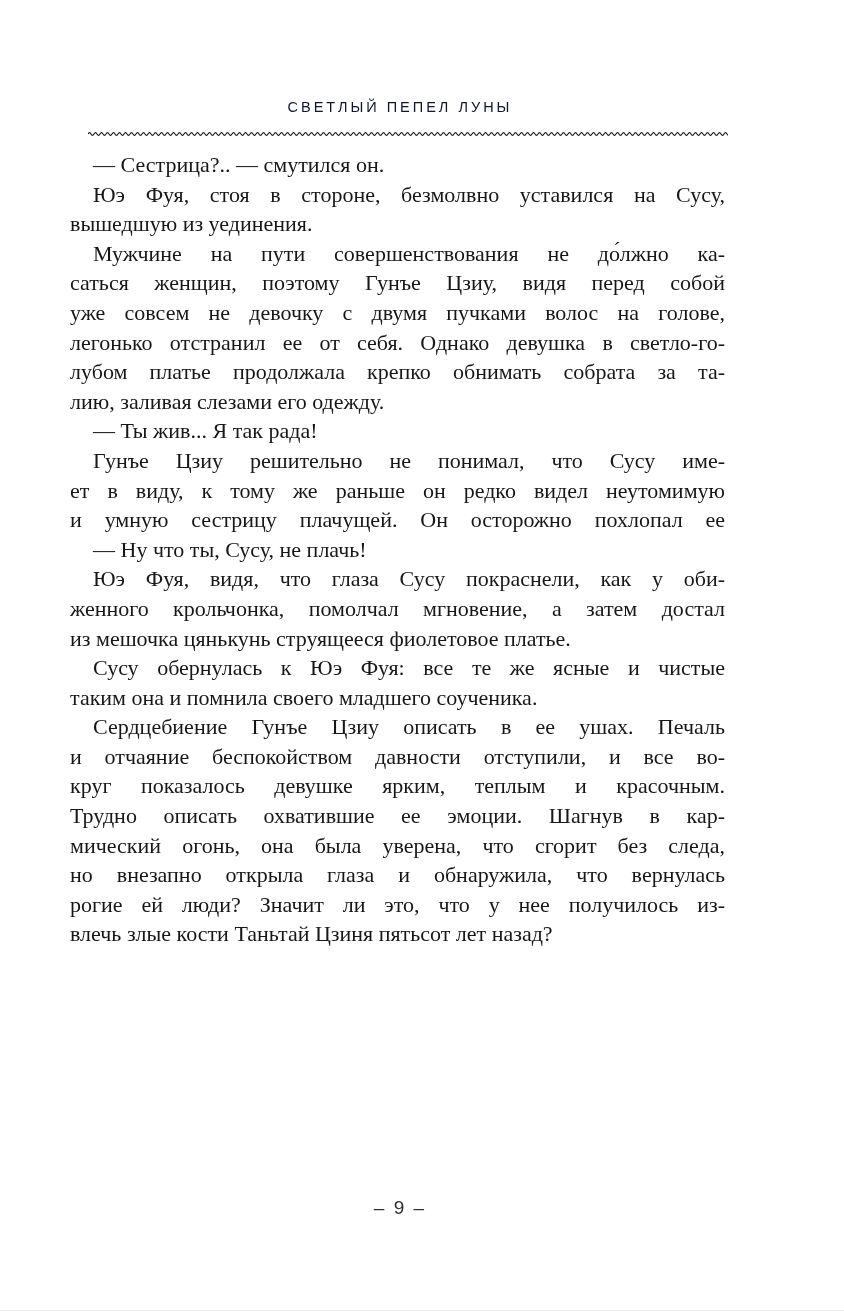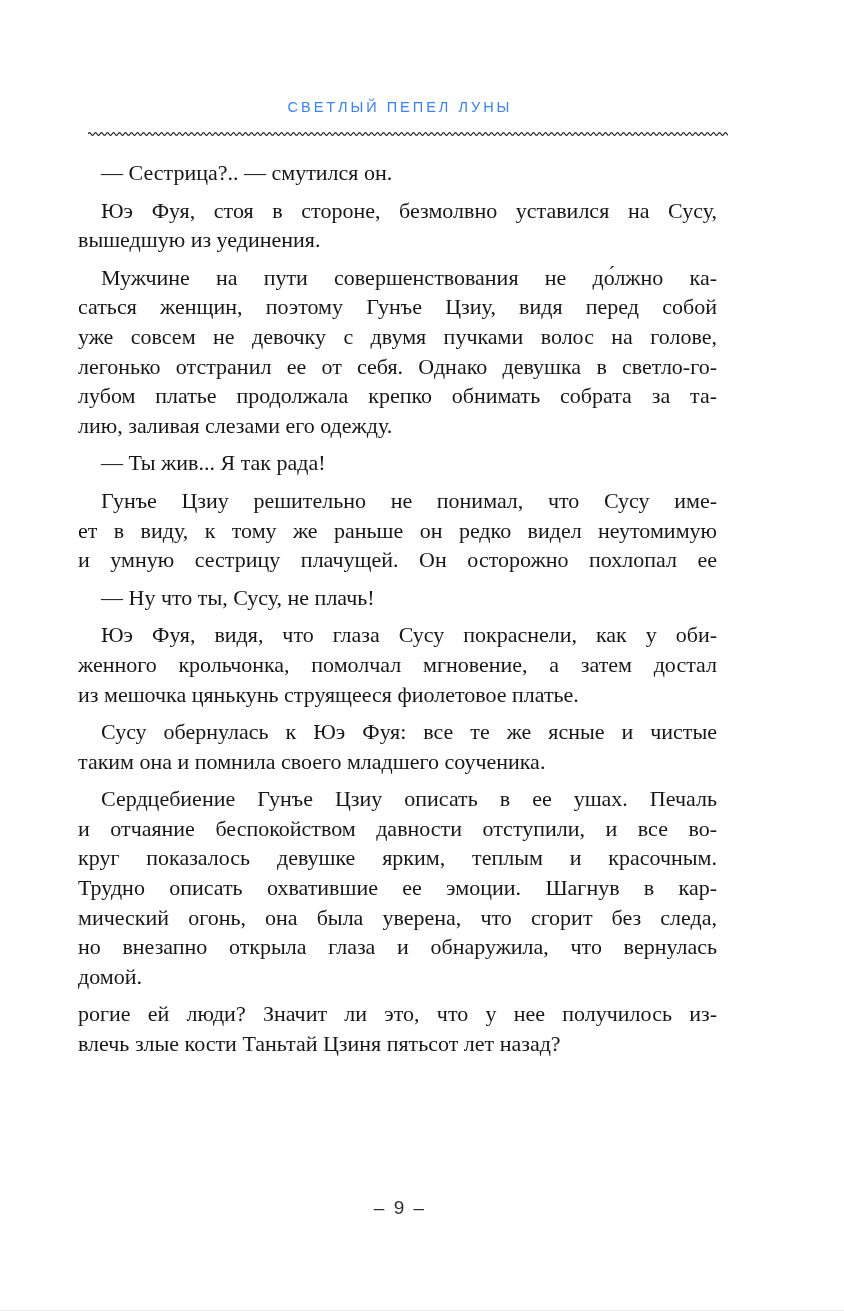--- a/index.html
+++ b/index.html
@@ -15,40 +15,40 @@
   .running-head {
     position: absolute;
     top: 99px;
     left: 70px;
     width: 660px;
     text-align: center;
     font-family: "Liberation Sans", sans-serif;
     font-size: 14.5px;
     font-weight: 400;
     letter-spacing: 3px;
-    color: #3b82f6;
+    color: #0f172a;
     white-space: nowrap;
   }
   .wavy-divider {
     position: absolute;
     top: 130px;
     left: 88px;
     width: 640px;
     height: 8px;
   }
   .body-text {
     position: absolute;
     top: 150px;
     left: 70px;
     width: 655px;
     font-size: 22px;
     line-height: 29.6px;
     color: #171717;
   }
-  .para { margin: 8px; }
+  .para { margin: 0; }
   .line {
     text-align: left;
     white-space: normal;
   }
   .line.just {
     text-align: justify;
     text-align-last: justify;
   }
   .line.first {
     text-indent: 23px;
@@ -119,21 +119,20 @@
         <div class="line just first">Сусу обернулась к Юэ Фуя: все те же ясные и чистые</div>
         <div class="line">таким она и помнила своего младшего соученика.</div>
       </div>
       <div class="para">
         <div class="line just first">Сердцебиение Гунъе Цзиу описать в ее ушах. Печаль</div>
         <div class="line just">и отчаяние беспокойством давности отступили, и все во-</div>
         <div class="line just">круг показалось девушке ярким, теплым и красочным.</div>
         <div class="line just">Трудно описать охватившие ее эмоции. Шагнув в кар-</div>
         <div class="line just">мический огонь, она была уверена, что сгорит без следа,</div>
         <div class="line just">но внезапно открыла глаза и обнаружила, что вернулась</div>
-        <div class="line">домой.</div>
       </div>
       <div class="para">
         <div class="line just">рогие ей люди? Значит ли это, что у нее получилось из-</div>
         <div class="line">влечь злые кости Таньтай Цзиня пятьсот лет назад?</div>
       </div>
     </div>
 
   <div class="page-number">– 9 –</div>
 
   <div class="page-edge"></div>

